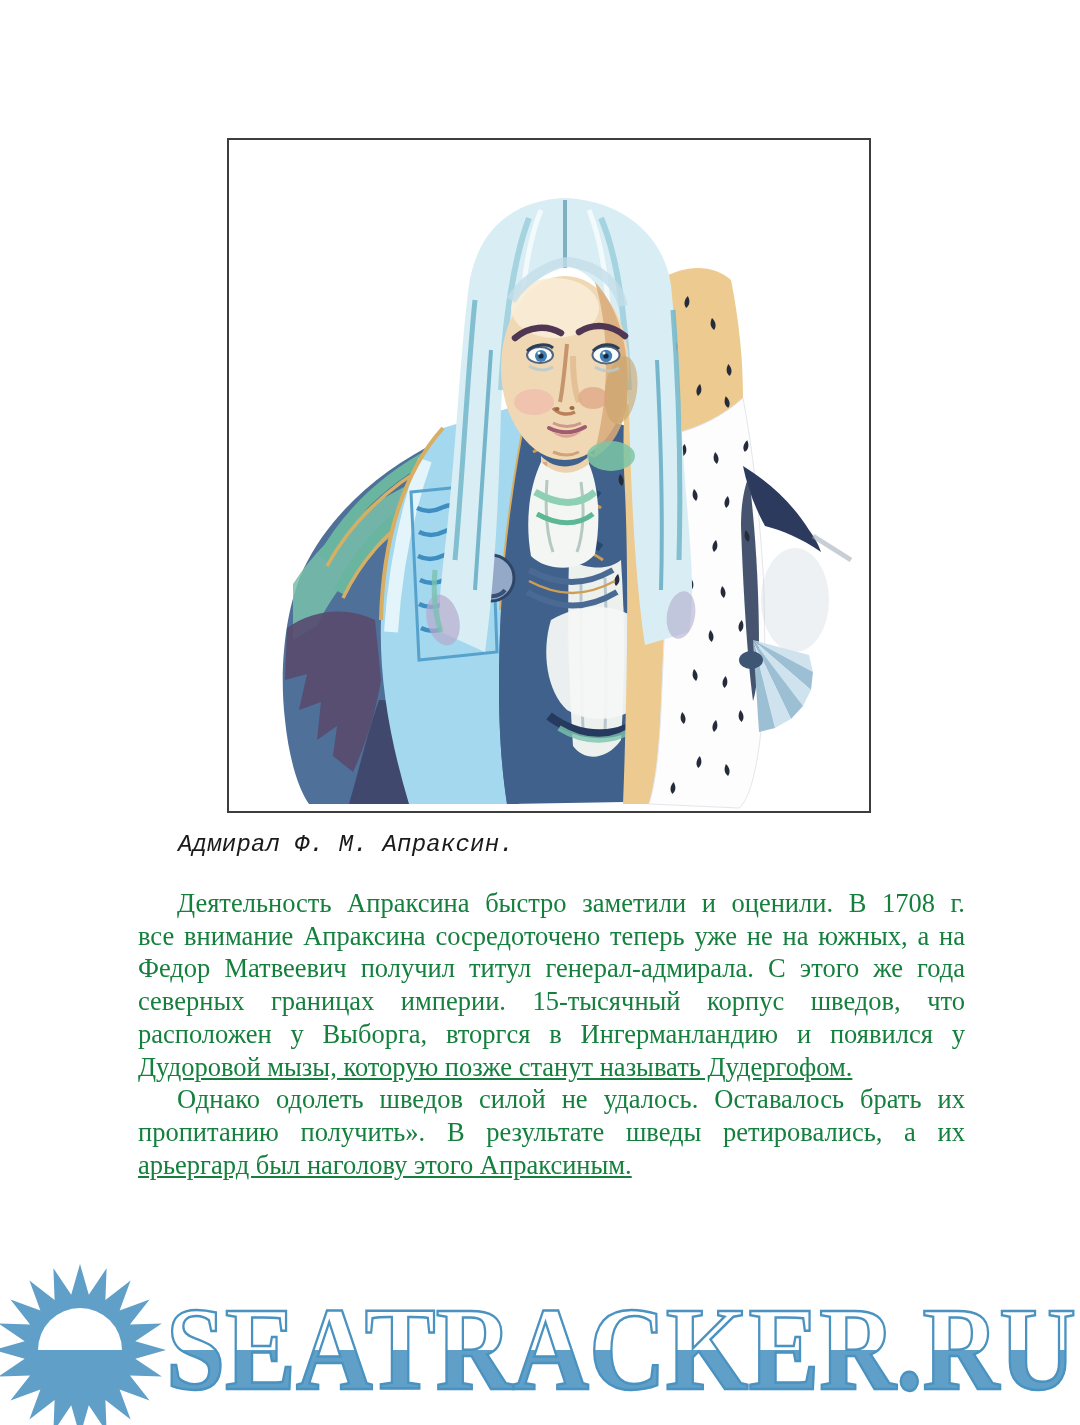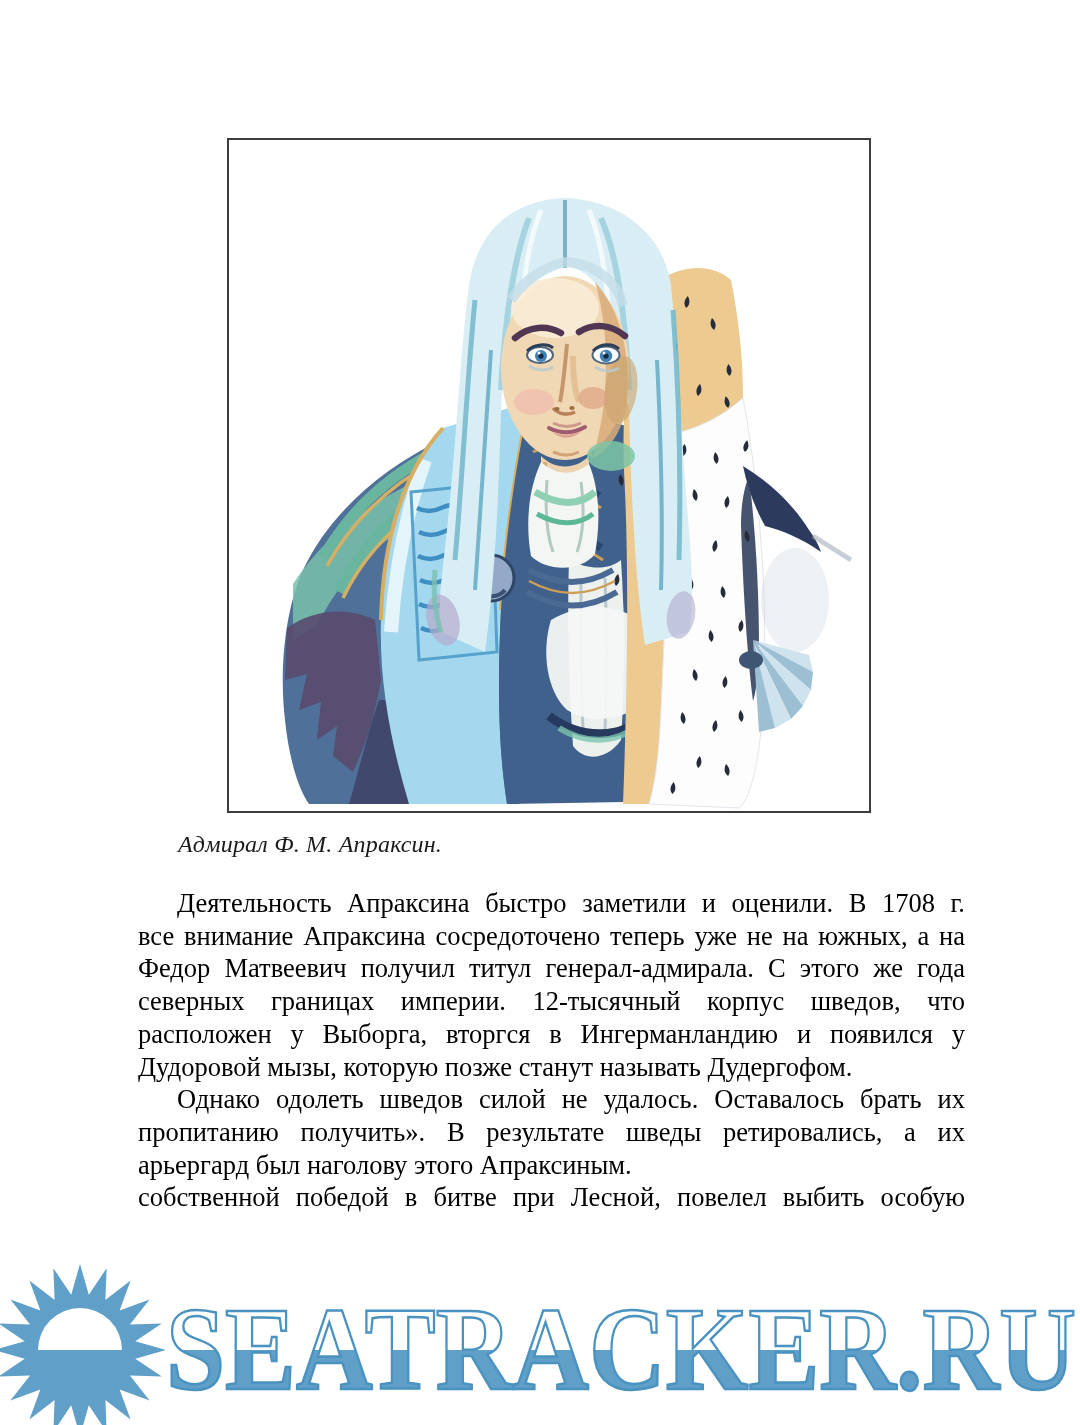--- a/index.html
+++ b/index.html
@@ -7,29 +7,29 @@
     position:relative;width:1080px;height:1425px;background:#ffffff;
     overflow:hidden;font-family:"Liberation Serif","DejaVu Serif",serif;
   }
   .portrait-frame{
     position:absolute;left:227px;top:138px;width:640px;height:671px;
     border:2px solid #3d3d3d;background:#ffffff;
   }
   .portrait-frame svg{display:block;width:100%;height:100%;}
   .caption{
     position:absolute;left:178px;top:831px;
-    font-style:italic;font-size:24px;color:#1a1a1a;letter-spacing:.2px;
+    font-style:italic;font-size:24px;color:#1a1a1a;letter-spacing:.2px;font-family:Liberation Mono, monospace;
   }
   .bodytext{
     position:absolute;left:138px;top:887px;width:827px;
-    font-size:26.5px;line-height:32.7px;color:#000000;
+    font-size:26.5px;line-height:32.7px;color:#15803d;
   }
   .line{text-align:justify;text-align-last:justify;text-justify:inter-word;}
   .line.first{text-indent:39px;}
-  .line.final{text-align-last:left;}
+  .line.final{text-align-last:left;text-decoration:underline;}
   .wm-sun{position:absolute;left:-20px;top:1250px;width:200px;height:200px;}
   .wm-text{position:absolute;left:160px;top:1290px;width:922px;height:112px;}
   .wm-text text{
     font-family:"Liberation Serif","DejaVu Serif",serif;
     font-weight:bold;
   }
 </style>
 </head>
 <body>
 
@@ -194,27 +194,26 @@
       <path d="M300 441 C330 457 356 457 386 441" stroke="#cf9e55" stroke-width="2.5" fill="none"></path>
     </svg>
   </div>
 
   <div class="caption">Адмирал Ф. М. Апраксин.</div>
 
   <div class="bodytext">
       <div class="line first">Деятельность Апраксина быстро заметили и оценили. В 1708 г.</div>
       <div class="line">все внимание Апраксина сосредоточено теперь уже не на южных, а на</div>
       <div class="line">Федор Матвеевич получил титул генерал-адмирала. С этого же года</div>
-      <div class="line">северных границах империи. 12-тысячный корпус шведов, что</div>
+      <div class="line">северных границах империи. 15-тысячный корпус шведов, что</div>
       <div class="line">расположен у Выборга, вторгся в Ингерманландию и появился у</div>
       <div class="line final">Дудоровой мызы, которую позже станут называть Дудергофом.</div>
       <div class="line first">Однако одолеть шведов силой не удалось. Оставалось брать их</div>
       <div class="line">пропитанию получить». В результате шведы ретировались, а их</div>
       <div class="line final">арьергард был наголову этого Апраксиным.</div>
-      <div class="line">собственной победой в битве при Лесной, повелел выбить особую</div>
     </div>
 
   <svg class="wm-sun" viewBox="-100 -100 200 200" aria-hidden="true">
     <polygon fill="#5f9fc8" points="86,0 55.3,8.8 81.8,26.6 49.9,25.4 69.6,50.6 39.6,39.6 50.6,69.6 25.4,49.9 26.6,81.8 8.8,55.3 0,86 -8.8,55.3 -26.6,81.8 -25.4,49.9 -50.6,69.6 -39.6,39.6 -69.6,50.6 -49.9,25.4 -81.8,26.6 -55.3,8.8 -86,0 -55.3,-8.8 -81.8,-26.6 -49.9,-25.4 -69.6,-50.6 -39.6,-39.6 -50.6,-69.6 -25.4,-49.9 -26.6,-81.8 -8.8,-55.3 0,-86 8.8,-55.3 26.6,-81.8 25.4,-49.9 50.6,-69.6 39.6,-39.6 69.6,-50.6 49.9,-25.4 81.8,-26.6 55.3,-8.8"></polygon>
     <path d="M -42 0 A 42 42 0 0 1 42 0 Z" fill="#ffffff"></path>
   </svg>
 
   <svg class="wm-text" viewBox="0 0 922 112" aria-hidden="true">
     <defs>
       <linearGradient id="wmGrad" gradientUnits="userSpaceOnUse" x1="0" y1="20" x2="0" y2="100">

